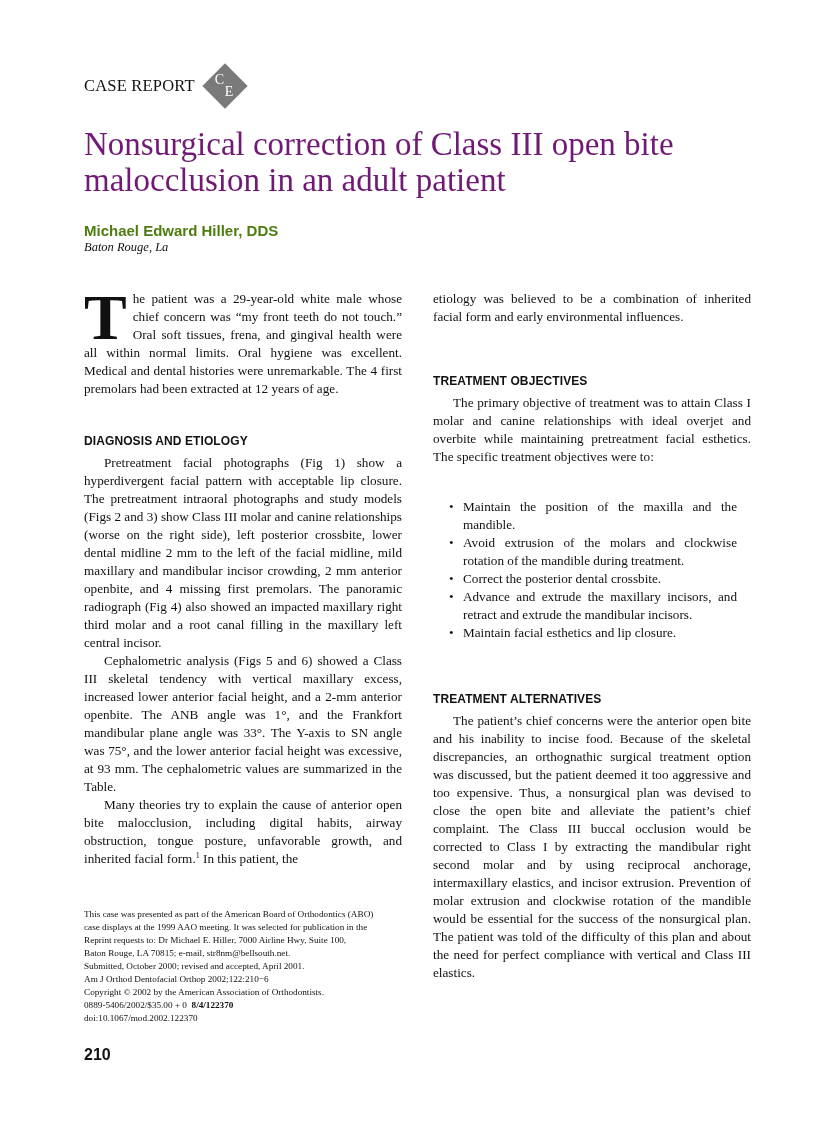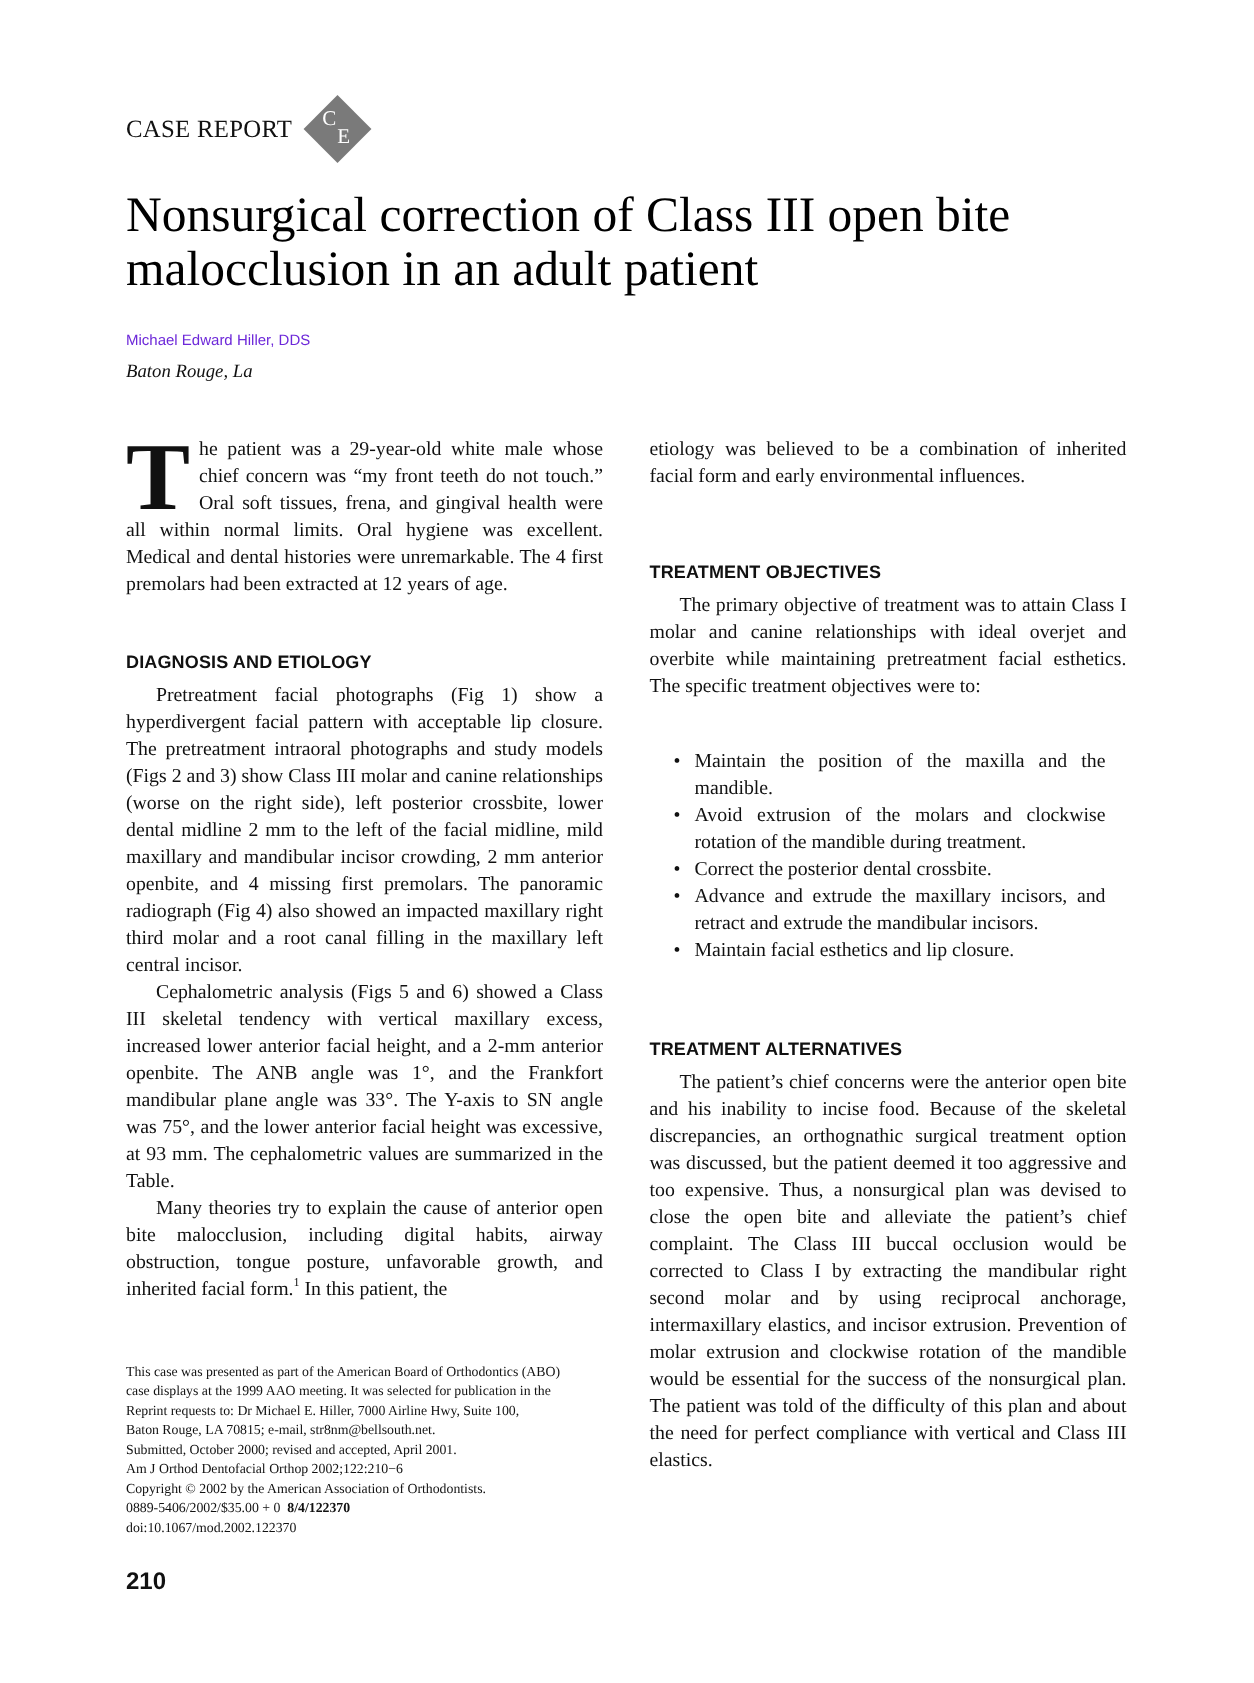--- a/index.html
+++ b/index.html
@@ -5,23 +5,23 @@
   html, body { margin: 0; padding: 0; background: #ffffff; }
   body { width: 836px; height: 1122px; position: relative; overflow: hidden; color: #111; }
 
   .header { position: absolute; left: 84px; top: 62px; display: flex; align-items: center; }
   .case-report { font-family: "Liberation Serif", serif; font-size: 16.5px; letter-spacing: 0.2px; color: #111; }
   .ce-logo { position: relative; width: 48px; height: 48px; margin-left: 6px; }
   .ce-diamond { position: absolute; left: 8px; top: 8px; width: 32px; height: 32px; background: #7a7a7a; transform: rotate(45deg); }
   .ce-c { position: absolute; left: 14px; top: 10px; font-family: "Liberation Serif", serif; font-size: 14px; color: #fff; }
   .ce-e { position: absolute; left: 24px; top: 22px; font-family: "Liberation Serif", serif; font-size: 14px; color: #fff; }
 
-  .title { position: absolute; left: 84px; top: 126px; width: 680px; font-family: "Liberation Serif", serif; font-size: 33px; line-height: 36px; color: #000000; margin: 0; font-weight: normal; }
+  .title { position: absolute; left: 84px; top: 126px; width: 680px; font-family: "Liberation Serif", serif; font-size: 33px; line-height: 36px; color: #701a75; margin: 0; font-weight: normal; }
 
-  .author { position: absolute; left: 84px; top: 222px; font-family: "Liberation Sans", sans-serif; font-weight: normal; font-size: 10px; color: #6d28d9; }
+  .author { position: absolute; left: 84px; top: 222px; font-family: "Liberation Sans", sans-serif; font-weight: bold; font-size: 15px; color: #4d7c0f; }
   .affil { position: absolute; left: 84px; top: 240px; font-family: "Liberation Serif", serif; font-style: italic; font-size: 12.5px; color: #111; text-align: center; }
 
   .col { position: absolute; width: 318px; font-family: "Liberation Serif", serif; font-size: 13.2px; line-height: 18px; text-align: justify; color: #111; }
   .col-left { left: 84px; top: 290px; }
   .col-right { left: 433px; top: 290px; }
 
   p { margin: 0; }
   .indent { text-indent: 20px; }
   .dropcap { float: left; font-family: "Liberation Serif", serif; font-weight: bold; font-size: 64px; line-height: 52px; margin: 2px 6px 0 0; height: 52px; }
 

